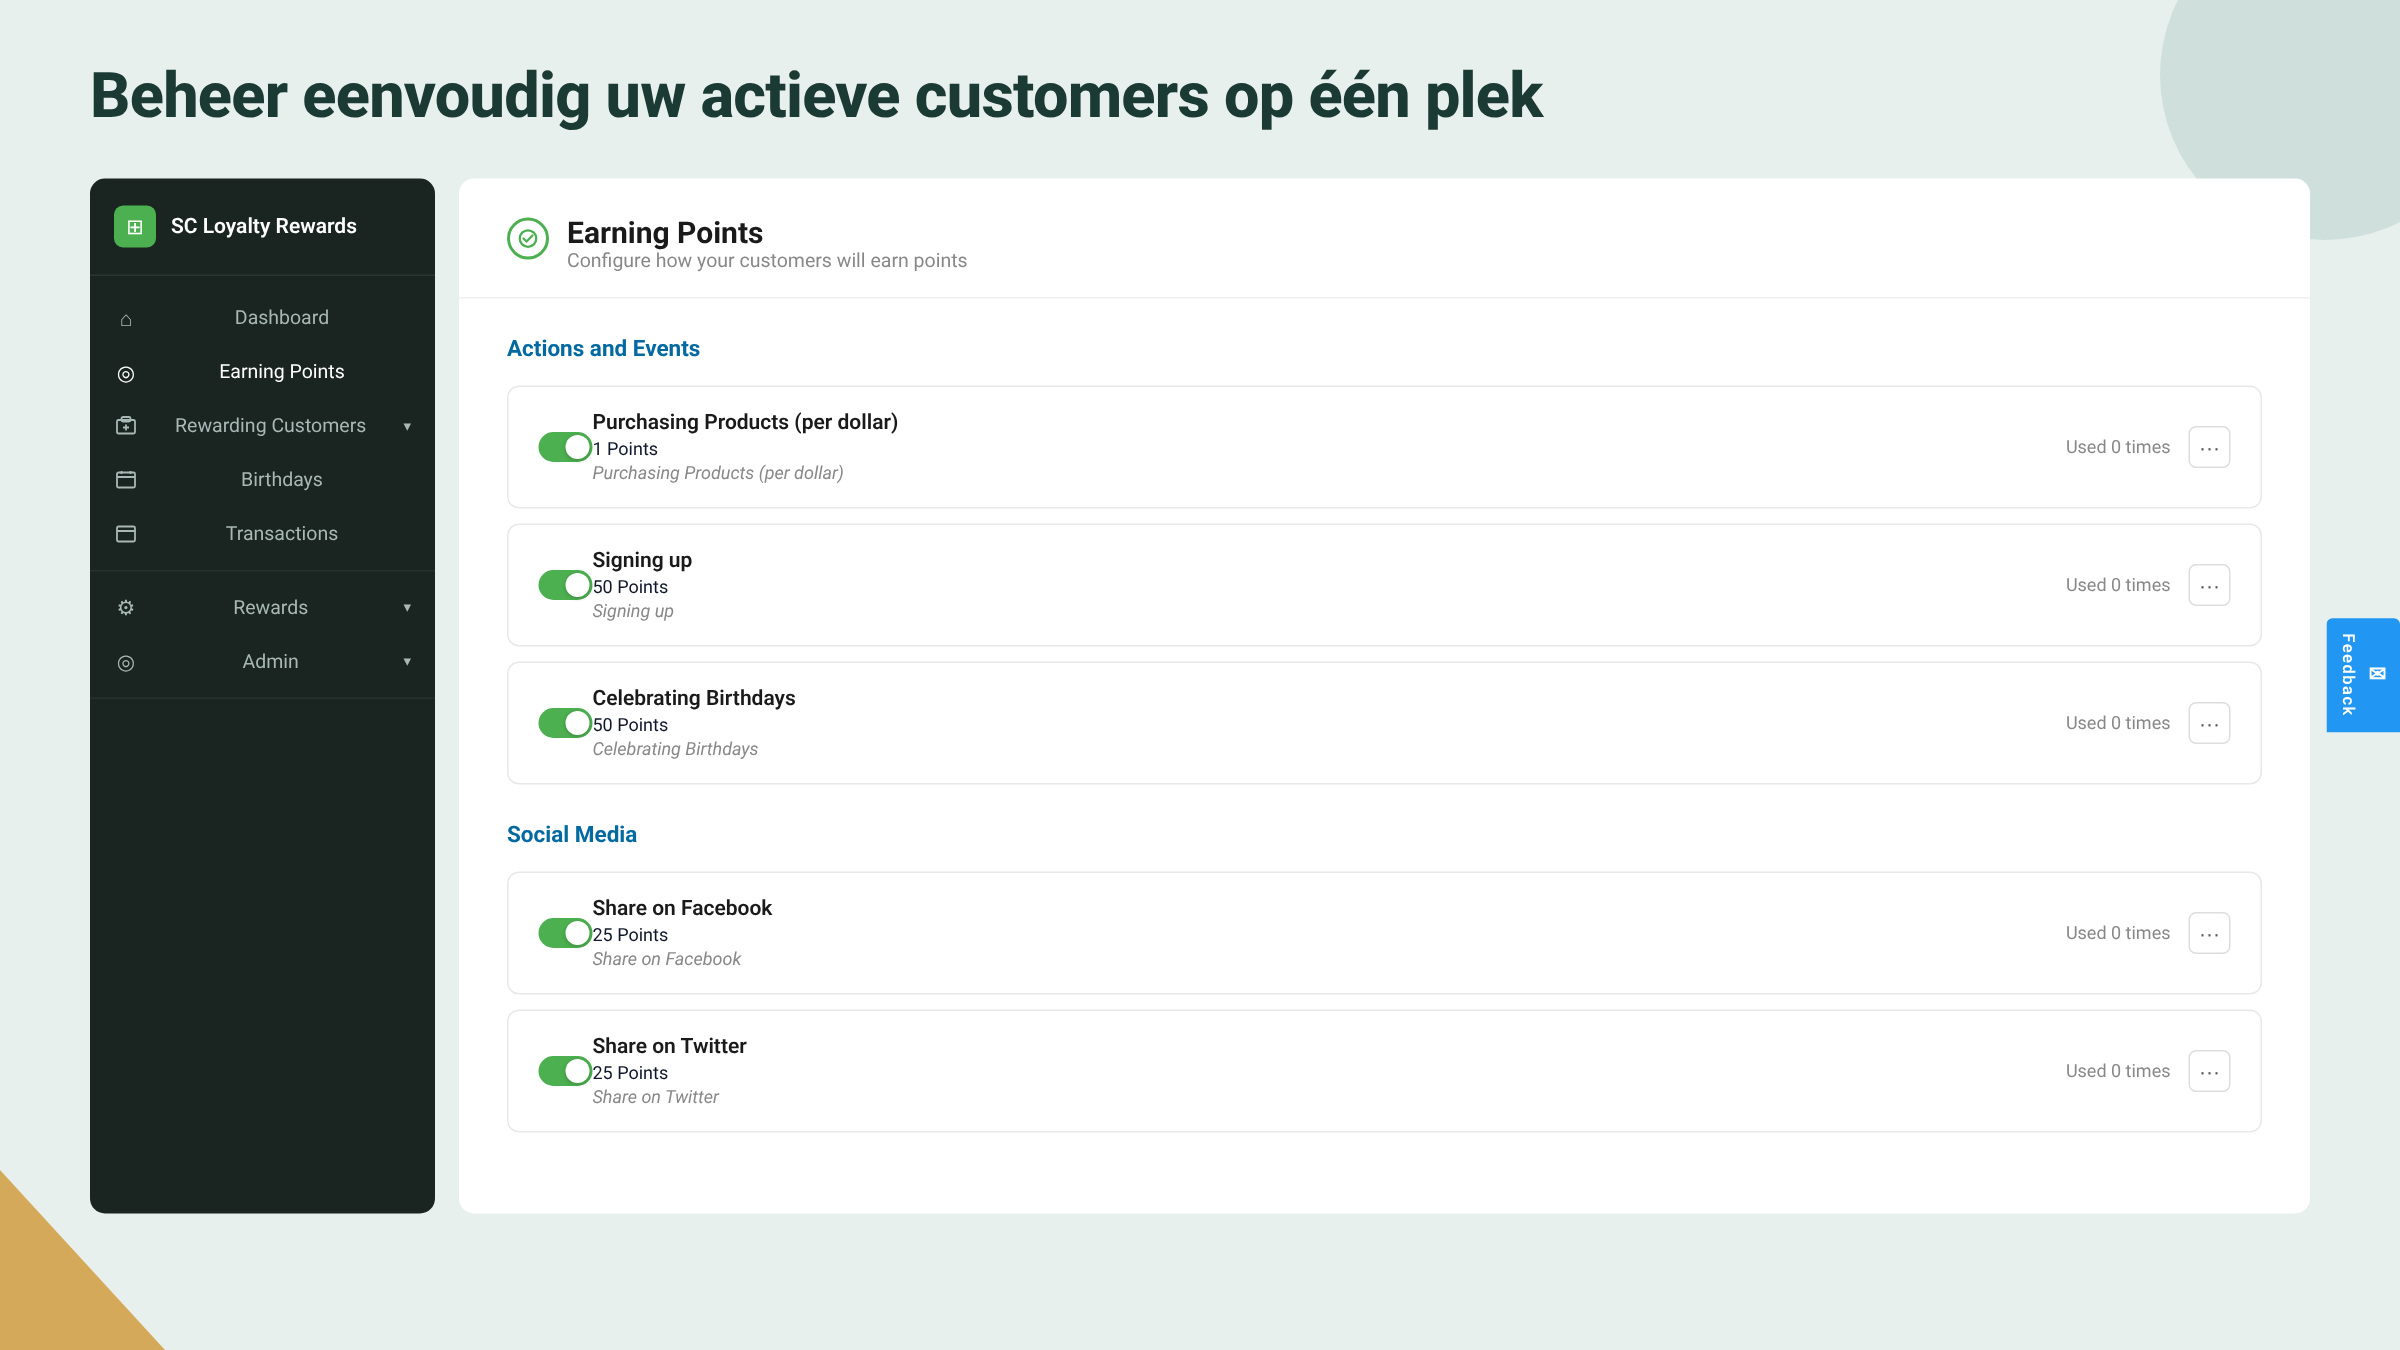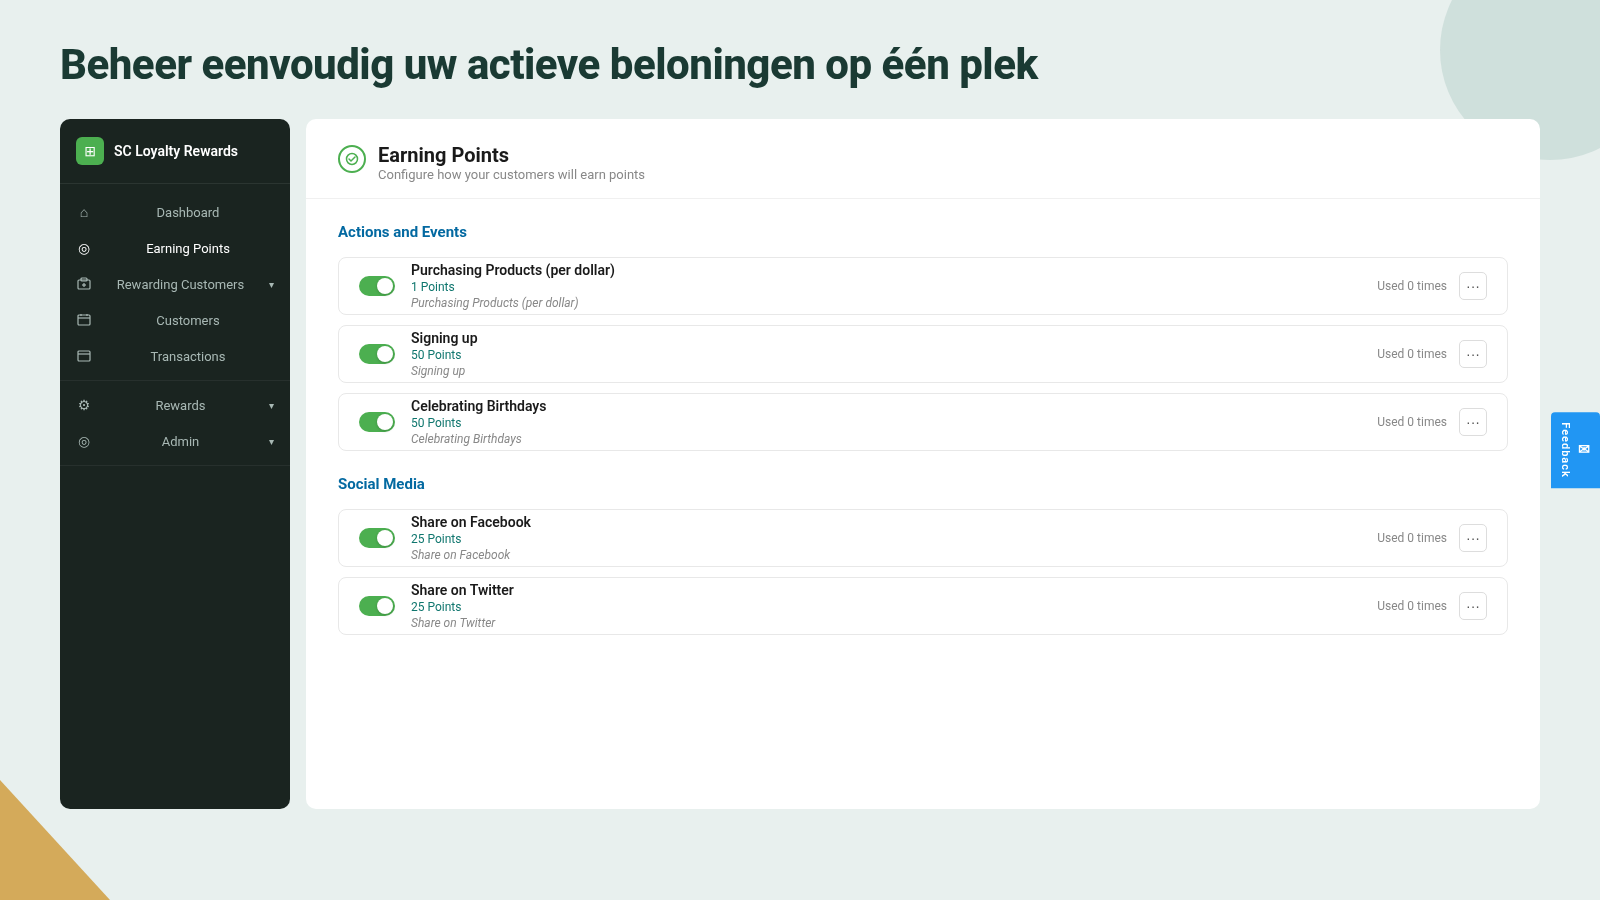--- a/index.html
+++ b/index.html
@@ -193,24 +193,23 @@
     .section-title {
       font-size: 15px;
       font-weight: 700;
       color: #0369a1;
       margin-bottom: 16px;
     }
 
     .event-card {
       border: 1px solid #e8e8e8;
       border-radius: 8px;
-      padding: 4px 20px;
-      display: flex;
-      align-items: center;
-      gap: 16px;
+      padding: 16px 20px;
+      display: flex;
+      align-items: center;
       margin-bottom: 10px;
     }
 
     .toggle {
       width: 36px;
       height: 20px;
       border-radius: 10px;
       background-color: #4caf50;
       position: relative;
       flex-shrink: 0;
@@ -233,21 +232,21 @@
     }
 
     .event-name {
       font-size: 14px;
       font-weight: 600;
       color: #1a1a1a;
     }
 
     .event-points {
       font-size: 12px;
-      color: #0f766e;
+      color: #0f172a;
       margin: 2px 0;
     }
 
     .event-desc {
       font-size: 12px;
       color: #888;
       font-style: italic;
     }
 
     .event-meta {
@@ -303,21 +302,21 @@
       gap: 4px;
     }
   </style>
 </head>
 <body>
 
 <div class="bg-circle-top-right"></div>
 <div class="bg-shape-bottom-left"></div>
 
 <div class="page-header">
-  <h1>Beheer eenvoudig uw actieve beloningen op één plek</h1>
+  <h1>Beheer eenvoudig uw actieve customers op één plek</h1>
 </div>
 
 <div class="main-layout">
 
   <div class="sidebar">
     <div class="sidebar-logo">
       <div class="sidebar-logo-icon">⊞</div>
       <span class="sidebar-logo-text">SC Loyalty Rewards</span>
     </div>
     <nav class="sidebar-nav">
@@ -347,21 +346,21 @@
 
       <div class="sidebar-item">
         <span class="sidebar-item-icon">
           <svg width="14" height="14" viewBox="0 0 14 14" fill="none">
             <rect x="1" y="2" width="12" height="10" rx="1" stroke="#a8b8b4" stroke-width="1.2"></rect>
             <line x1="1" y1="5" x2="13" y2="5" stroke="#a8b8b4" stroke-width="1.2"></line>
             <line x1="4" y1="1" x2="4" y2="3" stroke="#a8b8b4" stroke-width="1.2"></line>
             <line x1="10" y1="1" x2="10" y2="3" stroke="#a8b8b4" stroke-width="1.2"></line>
           </svg>
         </span>
-        <span class="sidebar-item-label">Customers</span>
+        <span class="sidebar-item-label">Birthdays</span>
       </div>
 
 
       <div class="sidebar-item">
         <span class="sidebar-item-icon">
           <svg width="14" height="14" viewBox="0 0 14 14" fill="none">
             <rect x="1" y="2" width="12" height="10" rx="1" stroke="#a8b8b4" stroke-width="1.2"></rect>
             <line x1="1" y1="5" x2="13" y2="5" stroke="#a8b8b4" stroke-width="1.2"></line>
           </svg>
         </span>

